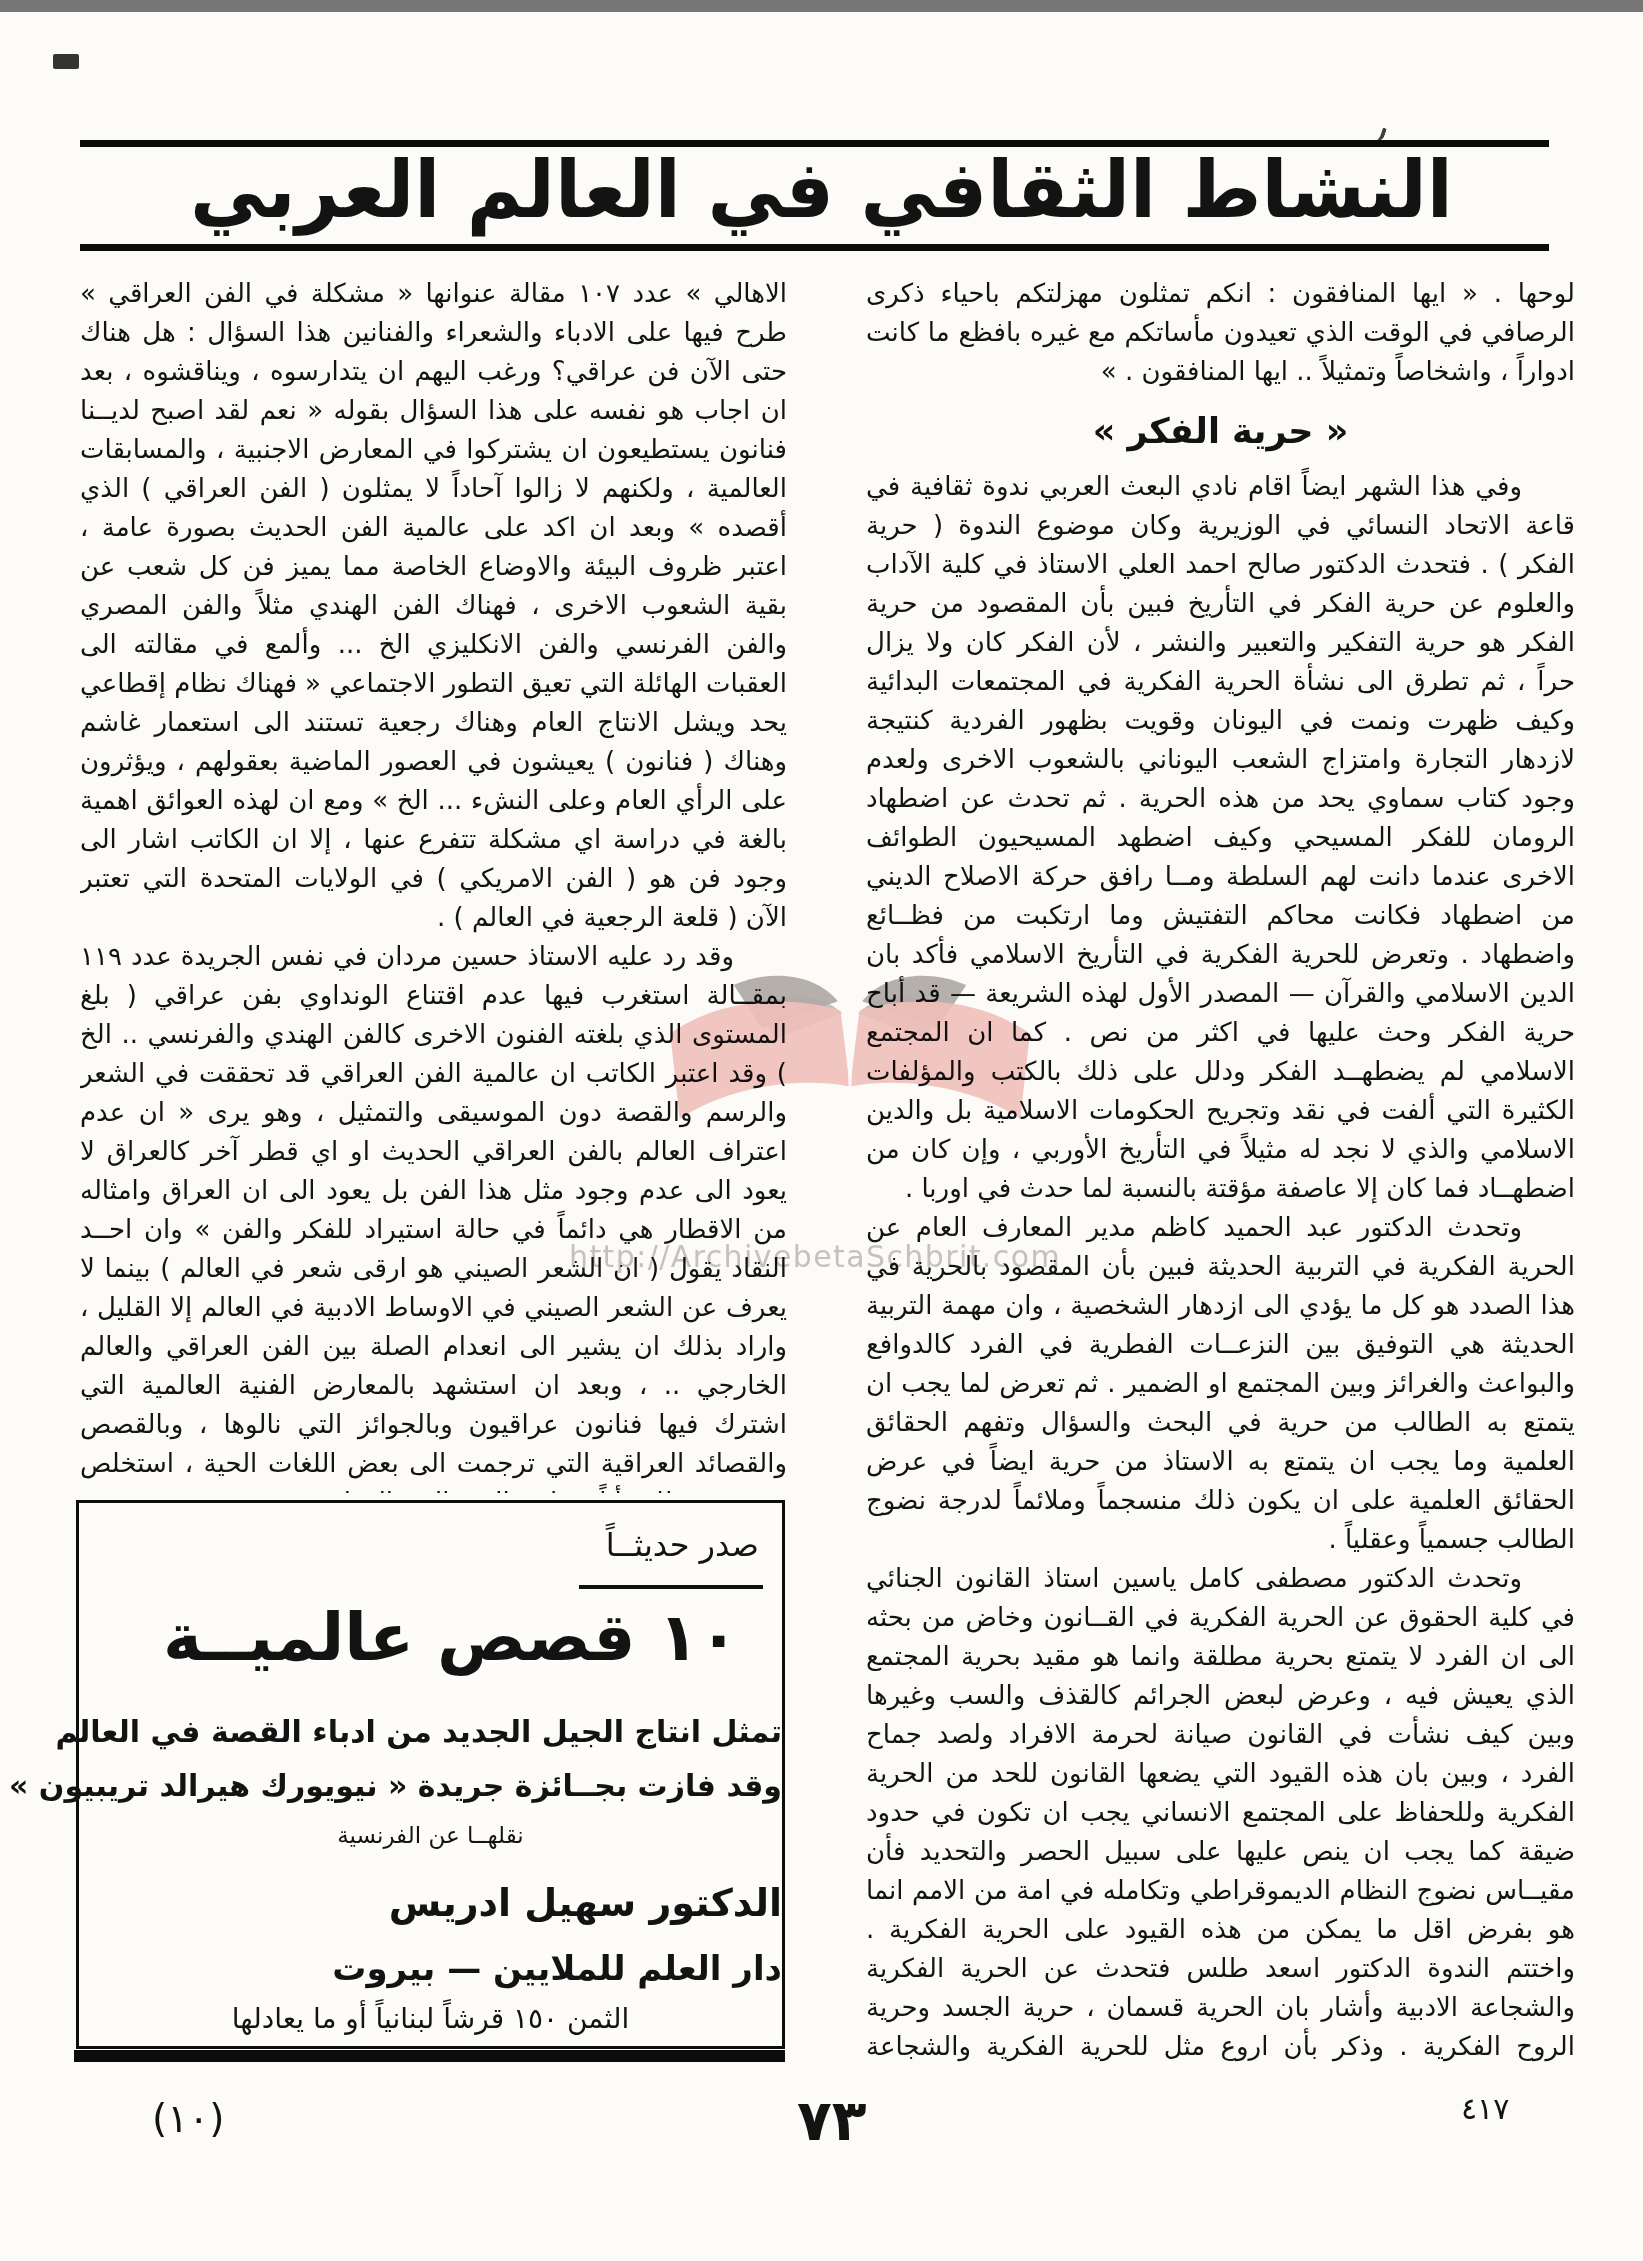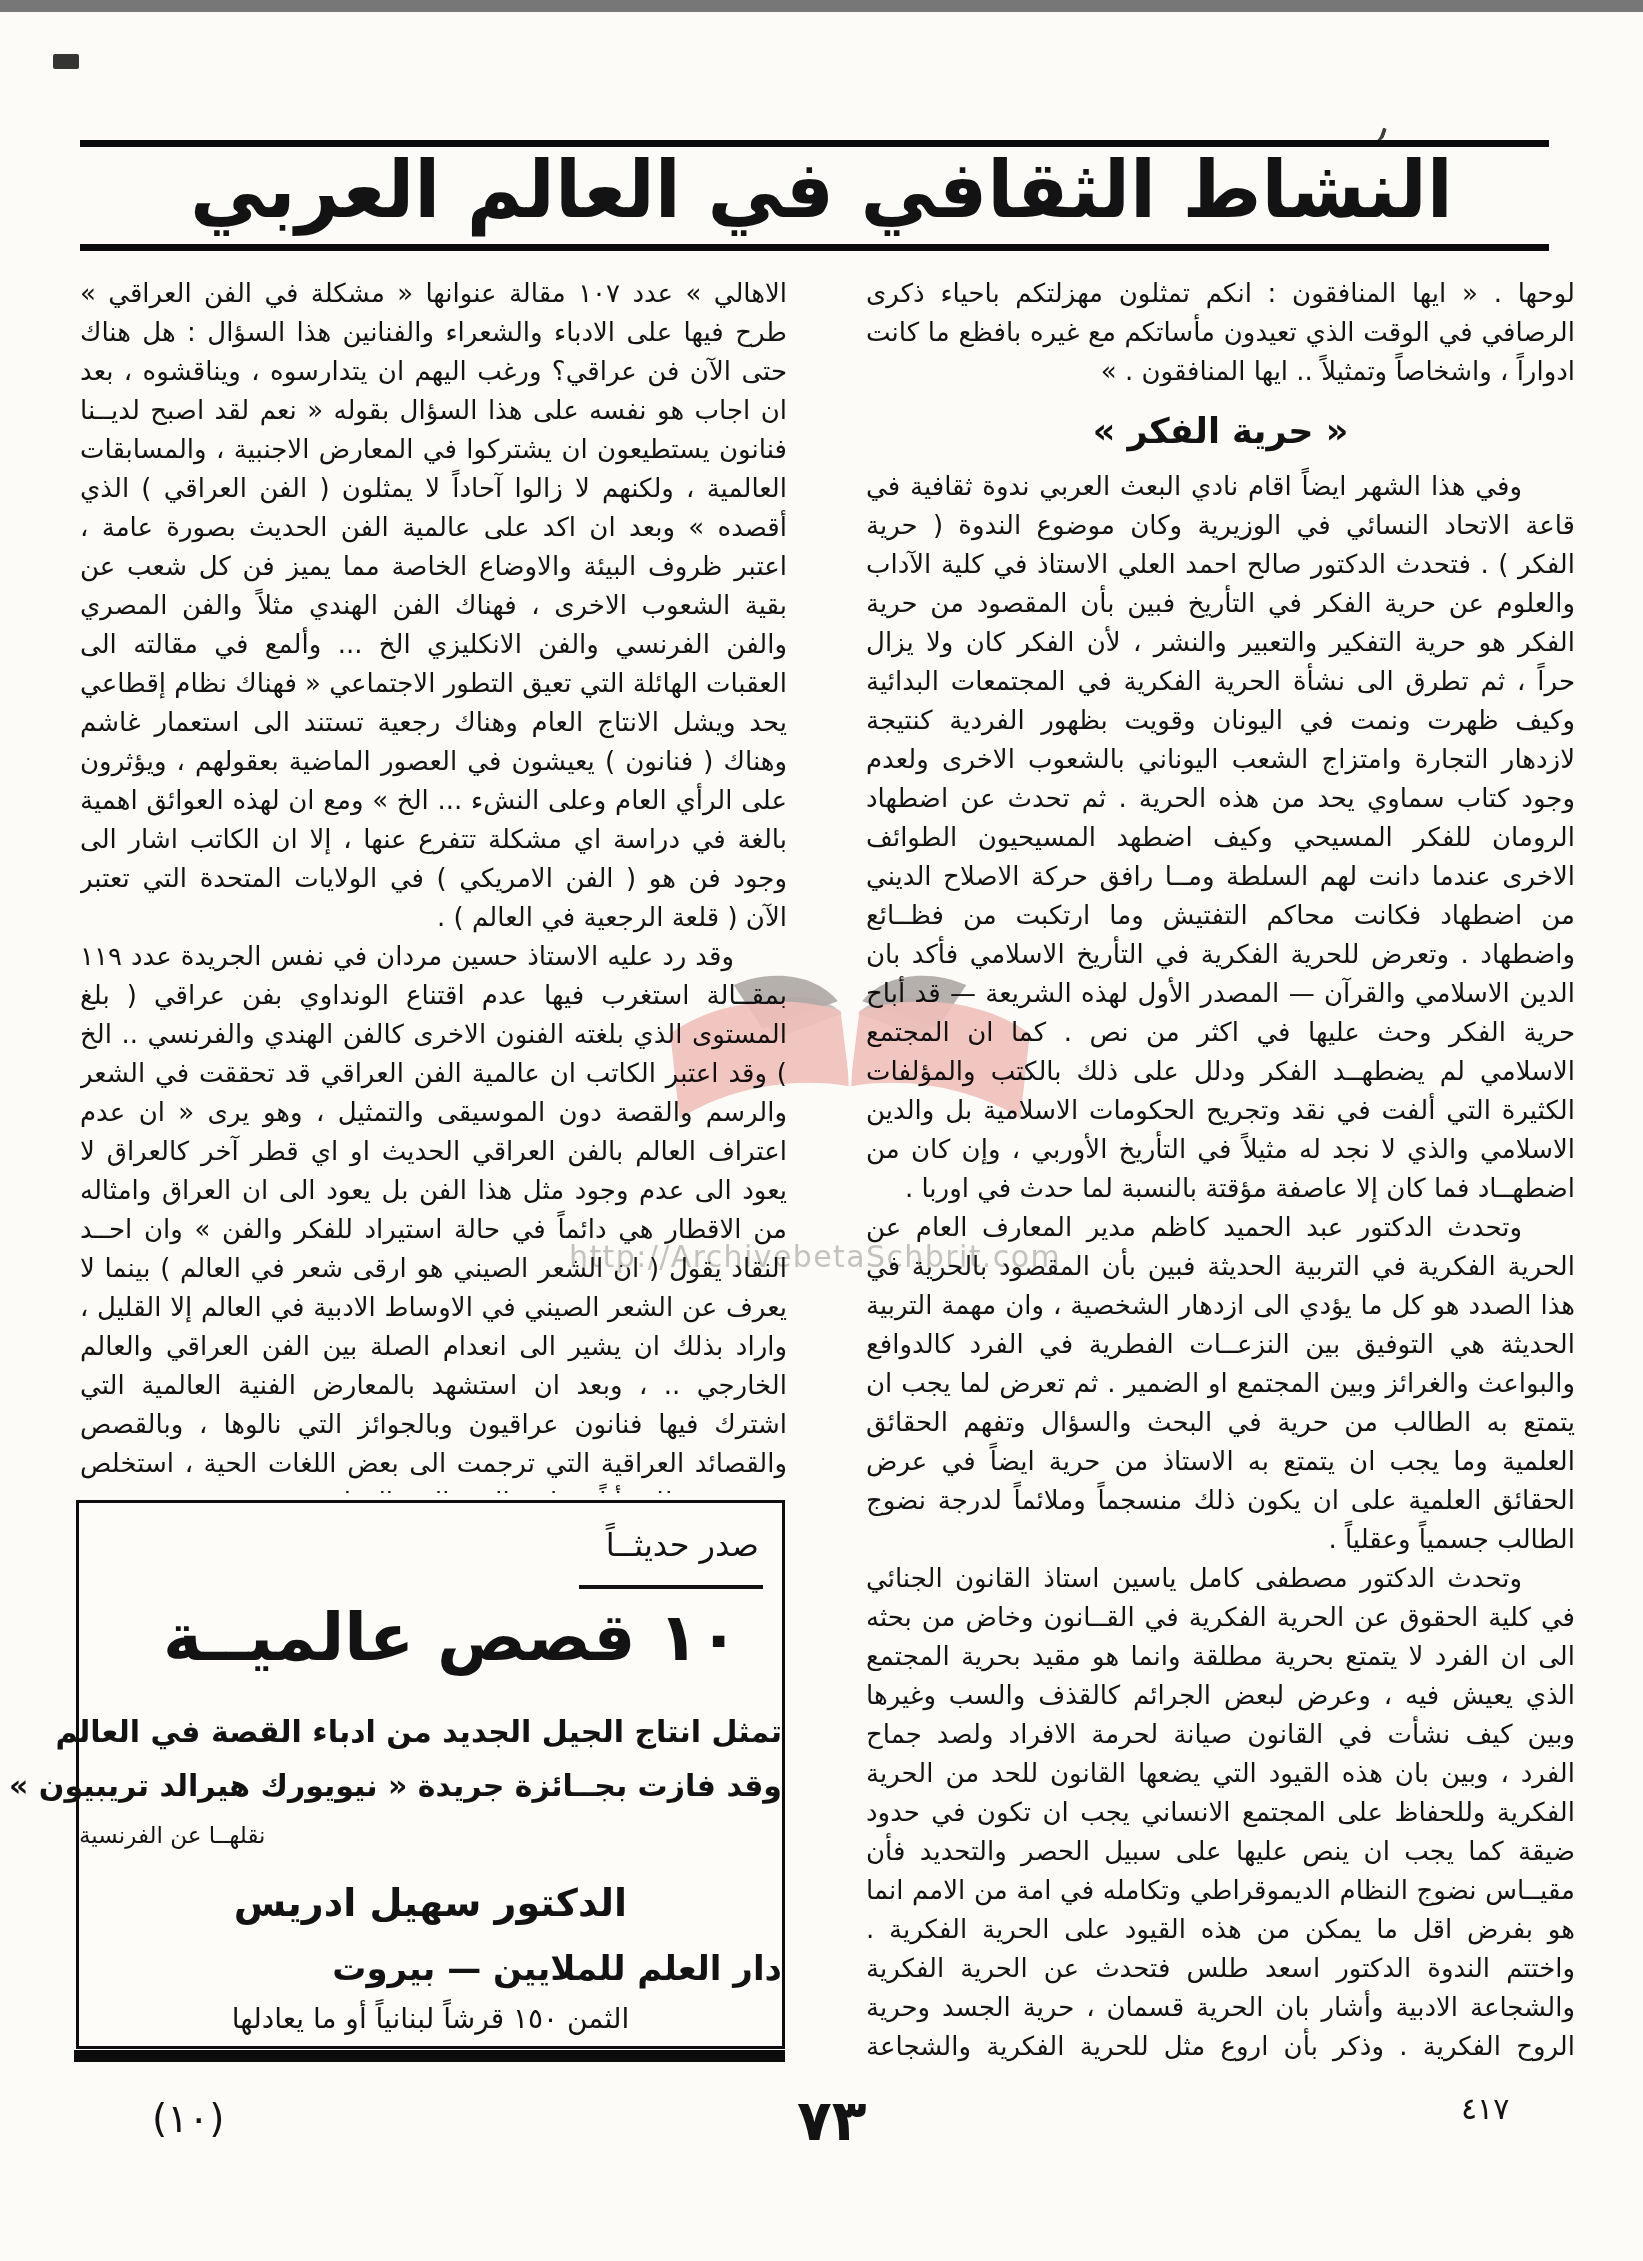--- a/index.html
+++ b/index.html
@@ -51,22 +51,22 @@
     width:709px; height:549px;
     border:3.4px solid #0d0d0d; box-sizing:border-box;
     direction:rtl; background:rgba(255,255,255,0.25);
   }
   .ad-box > div { position:absolute; white-space:nowrap; }
   .ad-issued   { top:23px; right:23px; font-size:32px; }
   .ad-underline{ top:82px; right:19px; width:184px; height:4px; background:#111; }
   .ad-title    { top:96px; left:0; right:0; text-align:center; font-size:66px; font-weight:bold;padding-left:41px; }
   .ad-line1    { top:211px; left:0; right:0; text-align:center; font-size:30px; font-weight:bold; }
   .ad-line2    { top:265px; left:0; right:0; text-align:center; font-size:30px; font-weight:bold; }
-  .ad-note     { top:319px; left:0; right:0; text-align:left; font-size:23px; }
-  .ad-author   { top:378px; left:0; right:0; text-align:center; font-size:38px; font-weight:bold; }
+  .ad-note     { top:319px; left:0; right:0; text-align:center; font-size:23px; }
+  .ad-author   { top:378px; left:0; right:0; font-size:38px; font-weight:bold; }
   .ad-publisher{ top:445px; left:0; right:0; text-align:right; font-size:34px; font-weight:bold; }
   .ad-price    { top:499px; left:0; right:0; text-align:center; font-size:28px; }
   .ad-bottom-bar { position:absolute; left:74px; top:2038px; width:711px; height:12px; background:#0c0c0c; }
 
   
   .footer-note-left  { position:absolute; left:152px; top:2084px; font-size:39px; direction:rtl;text-align:center; }
   .page-number-center{ position:absolute; left:797px; top:2075px; font-size:57px; font-weight:bold; direction:rtl; }
   .page-number-right { position:absolute; left:1461px; top:2079px; font-size:30px; direction:rtl; }
 
   

